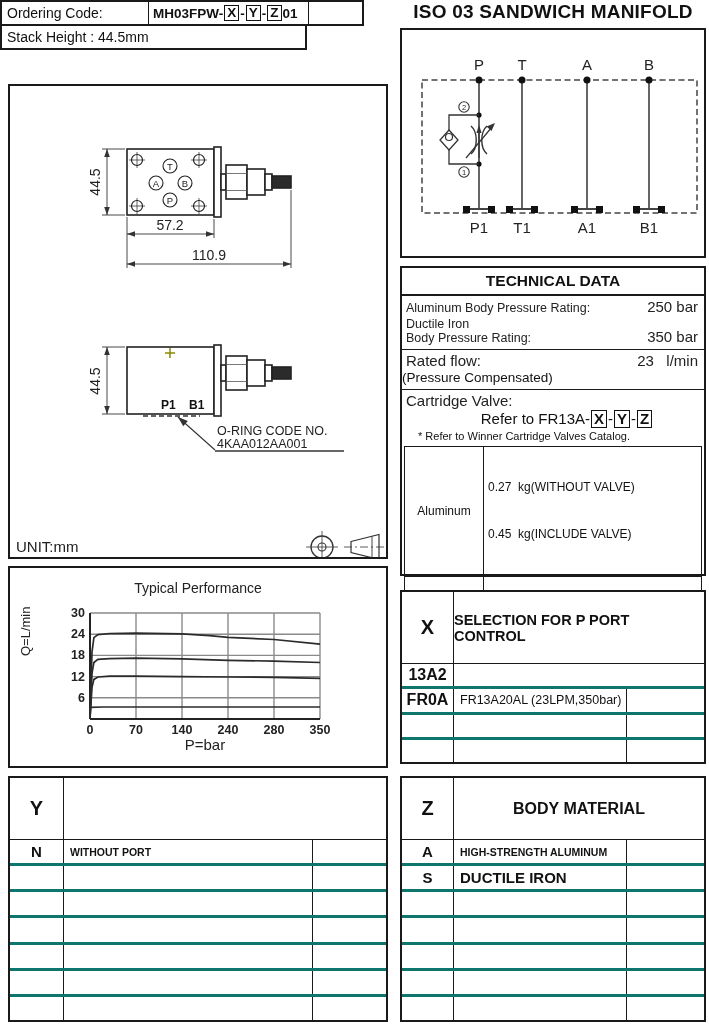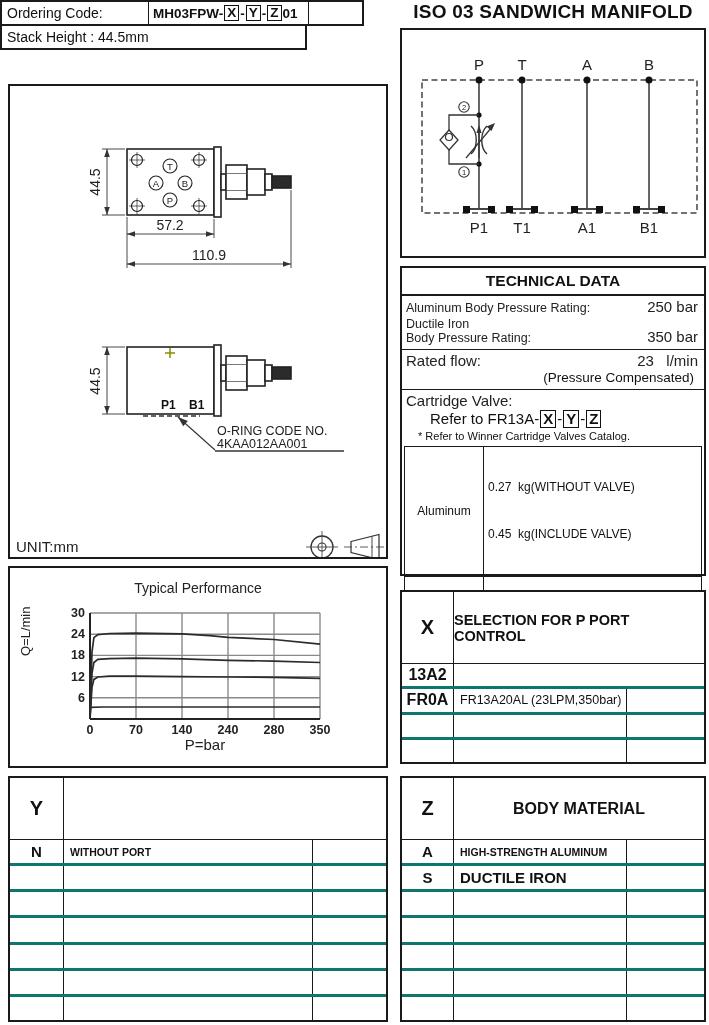--- a/index.html
+++ b/index.html
@@ -39,22 +39,22 @@
 
   
   .tech-box{left:400px;top:266px;width:306px;height:310px;padding:0;font-size:12.5px;}
   .tech-header{height:26px;border-bottom:2px solid #1a1a1a;display:flex;align-items:center;justify-content:center;
     font-size:15.5px;font-weight:bold;}
   .tech-row{display:flex;justify-content:space-between;align-items:flex-end;padding:2px 6px 0 4px;}
   .tech-lbl{font-size:12.5px;color:#222;}
   .tech-val{font-size:15px;color:#222;white-space:pre;}
   .tech-big{font-size:15px;color:#222;}
   .tech-hr{border-top:1.5px solid #1a1a1a;margin:4px 0 0 0;}
-  .tech-note-right{text-align:right;padding-right:10px;font-size:13.5px;margin-top:1px;}
-  .cart-ref{padding-left:28px;font-size:15px;margin-top:1px;white-space:nowrap;}
+  .tech-note-right{text-align:left;padding-right:10px;font-size:13.5px;margin-top:1px;}
+  .cart-ref{padding-left:28px;font-size:15px;margin-top:1px;white-space:nowrap;text-align:center;}
   .cart-note{font-size:11px;padding-left:16px;margin-top:2px;}
   .wt{border:1.5px solid #1a1a1a;margin:4px 2px 0 2px;}
   .wt-row{display:flex;}
   .wt-row + .wt-row{border-top:1px solid #1a1a1a;}
   .wt-mat{width:78px;border-right:1px solid #1a1a1a;display:flex;align-items:center;justify-content:center;
     font-size:12px;}
   .wt-vals{flex:1;padding:2px 2px 2px 4px;font-size:12px;line-height:1.3;white-space:pre;}
   .tech-foot{font-size:12.5px;padding-left:4px;margin-top:3px;line-height:1.15;}
   .tech-foot-2{padding-left:10px;}
 

